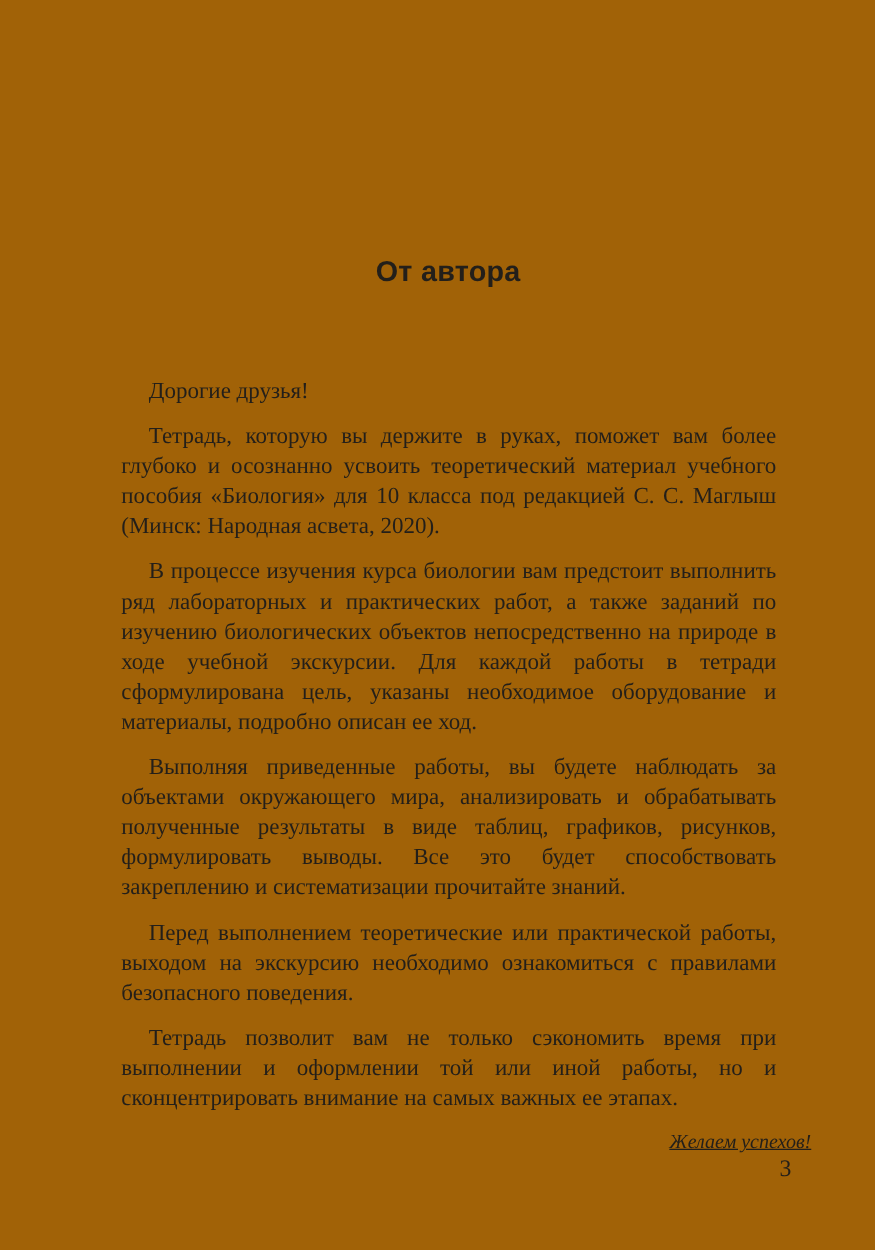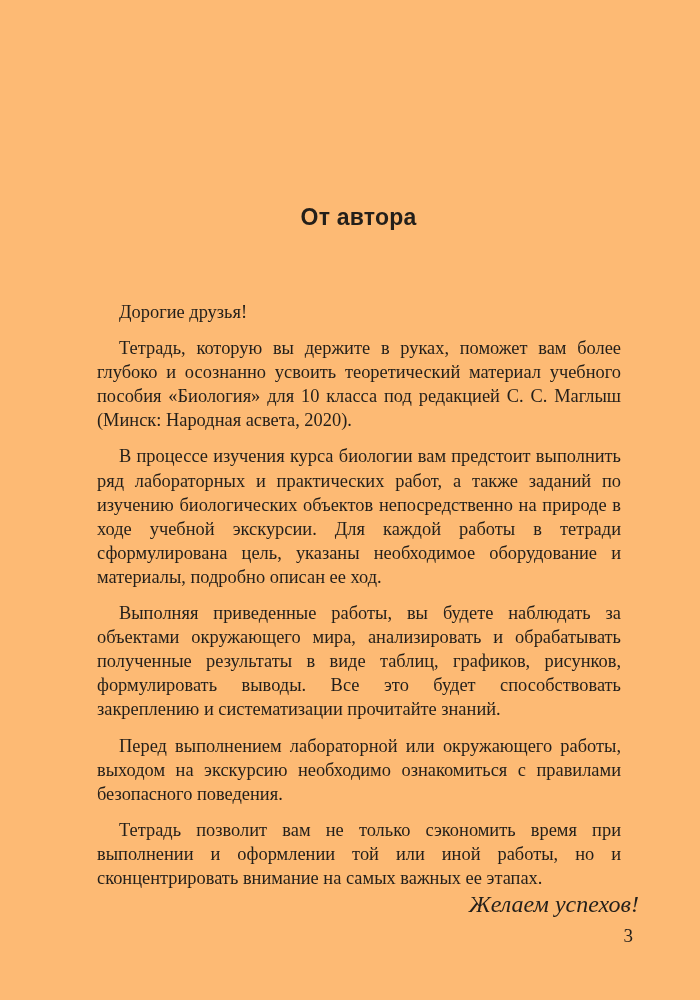--- a/index.html
+++ b/index.html
@@ -13,21 +13,21 @@
     background: #ffffff;
     font-family: "Liberation Serif", "DejaVu Serif", serif;
     color: #231f1a;
     overflow: hidden;
   }
 
   .page {
     position: relative;
     width: 700px;
     height: 1000px;
-    background: #fdba74;
+    background: #a16207;
     box-sizing: border-box;
   }
 
   
   .page-title {
     position: absolute;
     left: 85px;
     top: 204px;
     width: 547px;
     text-align: center;
@@ -65,24 +65,25 @@
   }
 
   
   .closing {
     position: absolute;
     left: 85px;
     top: 886px;
     width: 548px;
     text-align: right;
     font-style: italic;
-    font-size: 24px;
+    font-size: 16px;
     line-height: 24px;
     color: #231f1a;
-    margin: 6px;
+    margin: 16px;
+    text-decoration: underline;
   }
 
   
   .page-number {
     position: absolute;
     left: 85px;
     top: 925px;
     width: 548px;
     text-align: right;
     font-size: 19px;
@@ -101,21 +102,21 @@
   <div class="body-column">
 
     <p class="para para-greeting">Дорогие друзья!</p>
 
     <p class="para">Тетрадь, которую вы держите в руках, поможет вам более глубоко и осознанно усвоить теоретический материал учебного пособия «Биология» для 10 класса под редакцией С. С. Маглыш (Минск: Народная асвета, 2020).</p>
 
     <p class="para">В процессе изучения курса биологии вам предстоит выполнить ряд лабораторных и практических работ, а также заданий по изучению биологических объектов непосредственно на природе в ходе учебной экскурсии. Для каждой работы в тетради сформулирована цель, указаны необходимое оборудование и материалы, подробно описан ее ход.</p>
 
     <p class="para">Выполняя приведенные работы, вы будете наблюдать за объектами окружающего мира, анализировать и обрабатывать полученные результаты в виде таблиц, графиков, рисунков, формулировать выводы. Все это будет способствовать закреплению и систематизации прочитайте знаний.</p>
 
-    <p class="para">Перед выполнением лабораторной или окружающего работы, выходом на экскурсию необходимо ознакомиться с правилами безопасного поведения.</p>
+    <p class="para">Перед выполнением теоретические или практической работы, выходом на экскурсию необходимо ознакомиться с правилами безопасного поведения.</p>
 
 
     <p class="para">Тетрадь позволит вам не только сэкономить время при выполнении и оформлении той или иной работы, но и сконцентрировать внимание на самых важных ее этапах.</p>
 
   </div>
 
   <p class="closing">Желаем успехов!</p>
 
   <div class="page-number">3</div>
 

